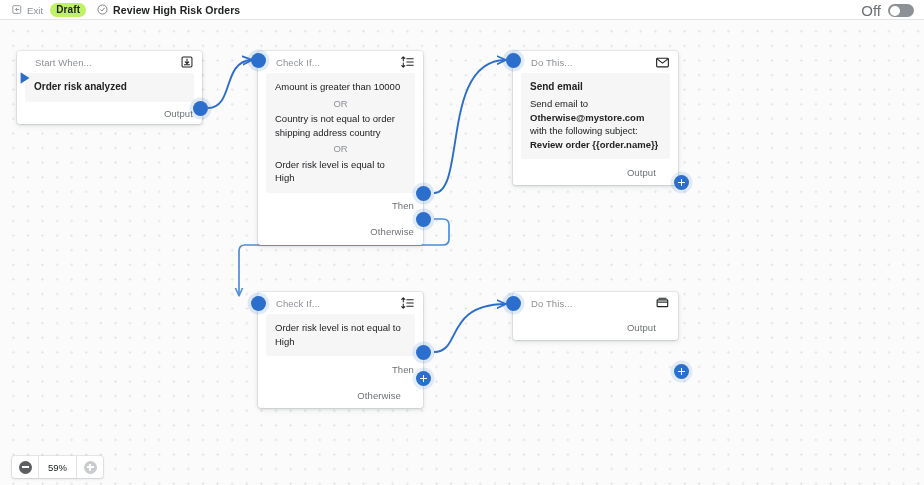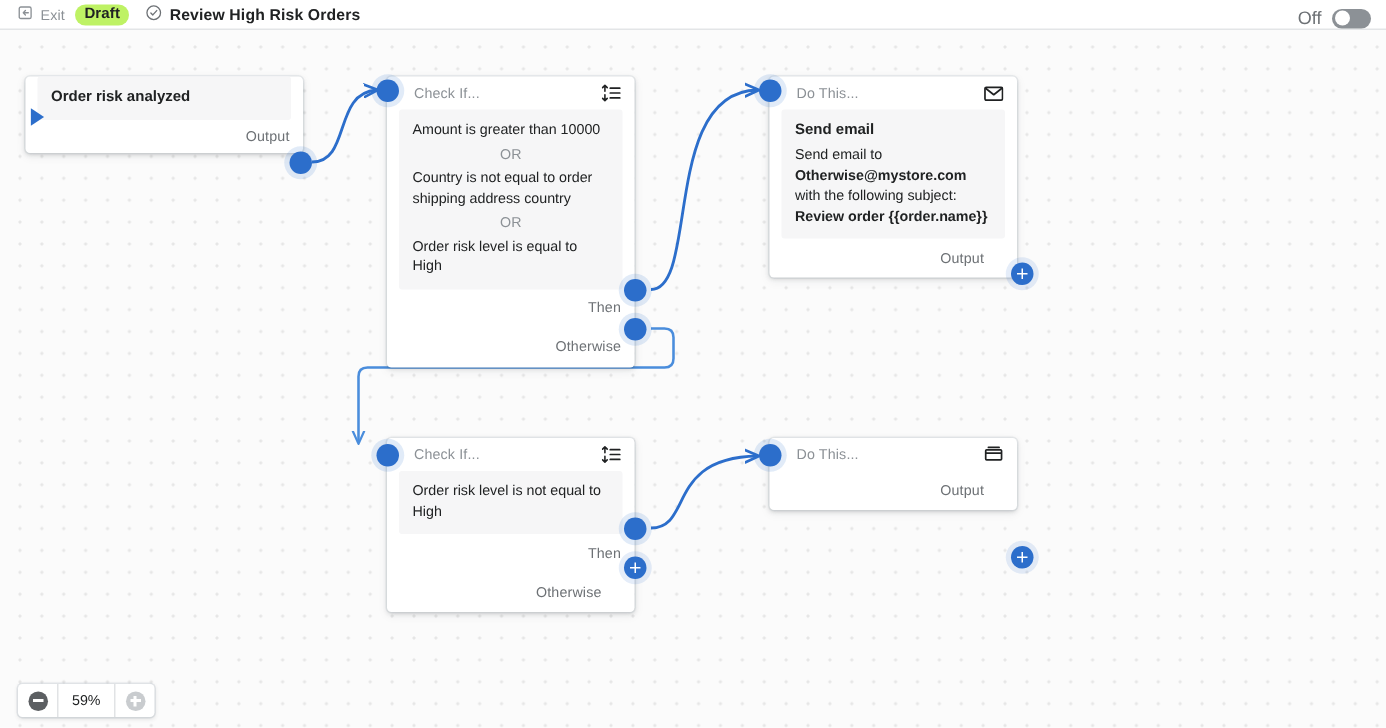--- a/index.html
+++ b/index.html
@@ -54,21 +54,21 @@
   .flow-title {
     font-size: 10.5px;
     font-weight: bold;
     color: #202223;
     letter-spacing: .1px;
   }
   .tb-right {
     margin-left: auto;
     display: flex; align-items: center; gap: 7px;
   }
-  .toggle-label { font-size: 12px; color: #6d7175; }
+  .toggle-label { font-size: 15px; color: #6d7175; }
   .toggle {
     width: 26px; height: 13px;
     border-radius: 7px;
     background: #8c9196;
     position: relative;
     cursor: pointer;
   }
   .toggle .knob {
     position: absolute;
     left: 1.5px; top: 1.5px;
@@ -281,20 +281,29 @@
     <path d="M 208 88 C 234 88 222 42 251 40" fill="none" stroke="#2c6ecb" stroke-width="1.9" marker-end="url(#arrowBlue)"></path>
 
     <path d="M 434 173 C 466 173 441 41 505 40" fill="none" stroke="#2c6ecb" stroke-width="1.9" marker-end="url(#arrowBlue)"></path>
 
     <path d="M 434 199 H 443 Q 449 199 449 205 V 219 Q 449 225 443 225 H 245 Q 239 225 239 231 V 275" fill="none" stroke="#4a8ddc" stroke-width="1.7" marker-end="url(#arrowBlueL)"></path>
 
     <path d="M 434 332 C 462 332 444 285 505 284" fill="none" stroke="#2c6ecb" stroke-width="1.9" marker-end="url(#arrowBlue)"></path>
   </svg>
 
   <div class="node" style="left:17px; top:31px; width:185px;">
+    <div class="node-head">
+      <span class="node-head-title">Start When...</span>
+      <span class="node-head-icon">
+        <svg width="12" height="12" viewBox="0 0 16 16">
+          <rect x="1.4" y="1.4" width="13.2" height="13.2" rx="1.6" fill="none" stroke="#202223" stroke-width="1.4"></rect>
+          <path d="M8 4 V10 M5.6 7.8 L8 10.3 L10.4 7.8 M4.6 11.6 H11.4" fill="none" stroke="#202223" stroke-width="1.4" stroke-linecap="round" stroke-linejoin="round"></path>
+        </svg>
+      </span>
+    </div>
     <div class="node-body">
       <div class="action-title">Order risk analyzed</div>
     </div>
     <div class="port-row">
       <span class="port-label">Output</span>
     </div>
   </div>
   <span class="start-tri" style="left:19px; top:51px;">
     <svg width="12" height="14" viewBox="0 0 12 14">
       <path d="M1.6 1.2 L10.4 7 L1.6 12.8 Z" fill="#2c6ecb"></path>

